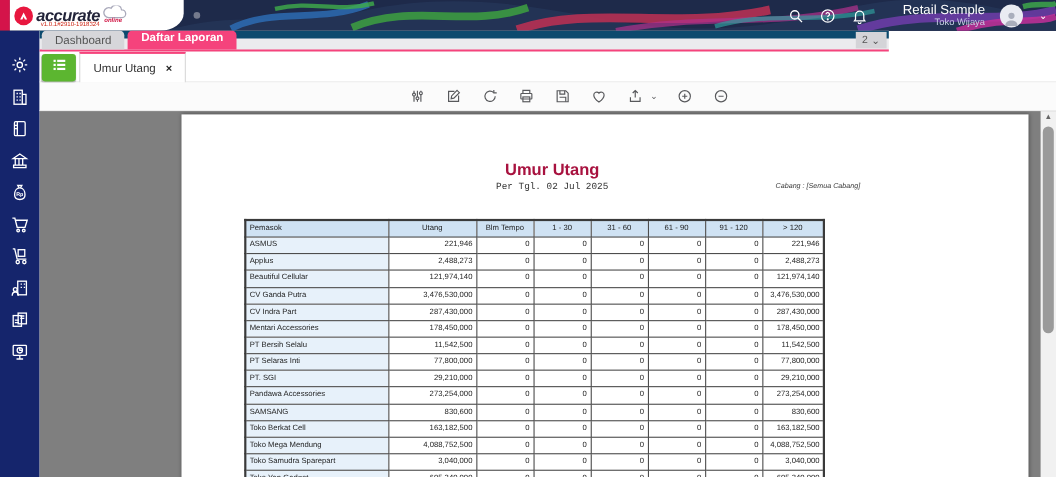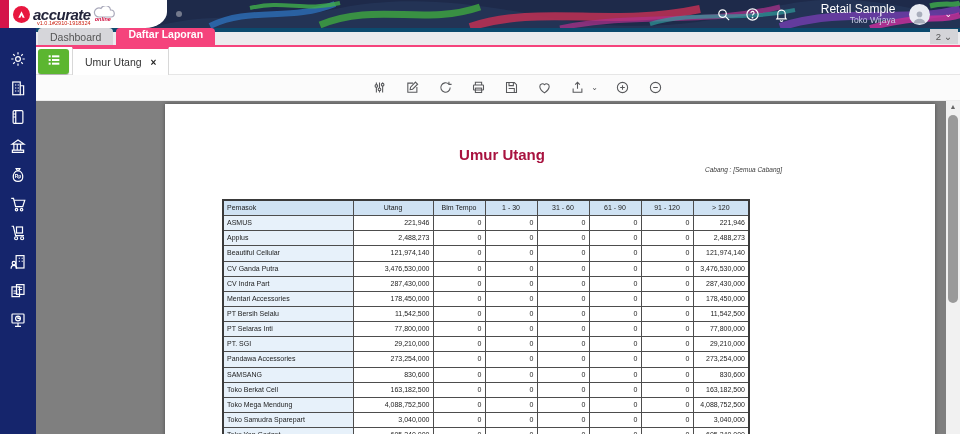--- a/index.html
+++ b/index.html
@@ -30,22 +30,22 @@
   .avatar svg { display:block; }
   .avatar-caret { color:#fff; font-size:9px; }
 
   
   .sidebar { position:absolute; left:0; top:28px; width:36px; height:406px; background:#15256c; padding-top:16px;
              display:flex; flex-direction:column; align-items:center; }
   .side-item { width:36px; height:29px; display:flex; align-items:center; justify-content:center; color:#fff; cursor:pointer; }
   .side-item svg { display:block; }
 
   
-  .tabstrip { position:absolute; left:36px; top:28px; width:924px; height:19px; background:#ebebee;
-              border-top:4px solid #0c4a6e; border-bottom:2px solid #f5437c; display:flex; align-items:flex-end; padding-left:2px; }
+  .tabstrip { position:absolute; left:36px; top:28px; width:772px; height:19px; background:#ebebee;
+              border-top:7px solid #0c4a6e; border-bottom:2px solid #f5437c; display:flex; align-items:flex-end; padding-left:2px; }
   .mtab { height:17px; display:flex; align-items:center; padding:0 12px; font-size:10.5px; border-radius:4px 4px 0 0; cursor:pointer; }
   .mtab.inactive { background:#d6d6da; color:#555; margin-right:3px; }
   .mtab.active { background:#f5437c; color:#fff; font-weight:bold; gap:9px;flex-direction:column; }
   .mtab .close { font-weight:bold; font-size:11px; cursor:pointer; }
   .tab-overflow { position:absolute; right:2px; bottom:1px; height:15px; background:#d4d4d8; color:#555;
                   font-size:9.5px; padding:1px 6px; display:flex; align-items:center; gap:3px; cursor:pointer; }
 
   
   .subtab-row { position:absolute; left:36px; top:47px; width:924px; height:28px; background:#fff; border-bottom:1px solid #e6e6e6; }
   .list-btn { position:absolute; left:2px; top:2px; width:31px; height:25px; background:#5cb630; border-radius:3px;
@@ -335,20 +335,21 @@
           <circle cx="12" cy="12" r="8.2"></circle>
           <path d="M8.3 12h7.4"></path>
         </svg>
       </span>
     </div>
 
   <div class="canvas">
     <div class="page">
       <div class="rep-head">
         <div class="rep-title">Umur Utang</div>
+        <div class="rep-subtitle">Per Tgl. 02 Jul 2025</div>
       </div>
       <div class="rep-branch">Cabang : [Semua Cabang]</div>
       <table class="rep">
         <colgroup id="rep-cols">
             <col style="width: 130px;">
             <col style="width: 80px;">
             <col style="width: 52px;">
             <col style="width: 52px;">
             <col style="width: 52px;">
             <col style="width: 52px;">

